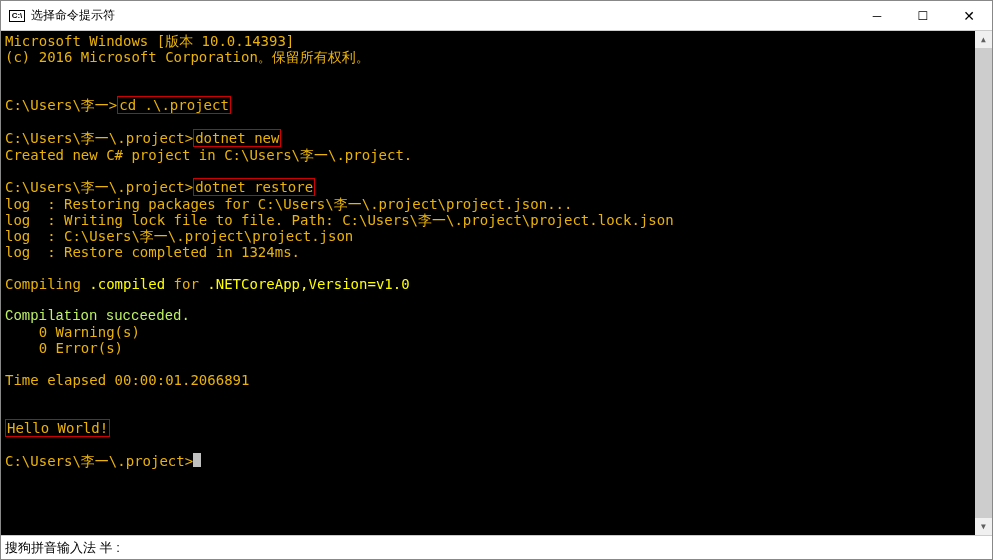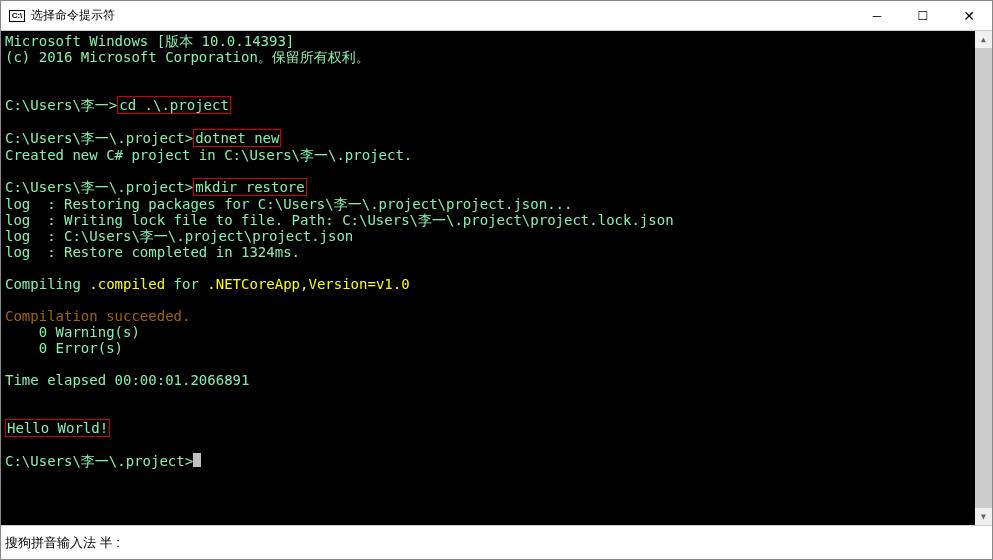--- a/index.html
+++ b/index.html
@@ -74,23 +74,23 @@
     .terminal-inner {
       padding: 2px 4px;
       font-size: 14px;
       line-height: 16px;
       font-family: "NSimSun", "SimSun", "Consolas", monospace;
     }
     .line {
       display: block;
       white-space: pre;
     }
-    .c-gray { color: #86efac; }
+    .c-gray { color: #eab308; }
     .c-yellow { color: #ffff00; }
-    .c-green { color: #a16207; }
+    .c-green { color: #bef264; font-family: Liberation Mono, monospace; }
     .redbox {
       border: 1px solid #d00000;
       display: inline-block;
       padding: 0 1px;
       margin-top: -1px;
     }
     .cursor {
       display: inline-block;
       width: 8px;
       height: 14px;
@@ -120,21 +120,21 @@
     .scroll-btn.down { bottom: 0; }
     .scroll-thumb {
       position: absolute;
       top: 17px;
       left: 0;
       width: 17px;
       height: 480px;
       background: #cdcdcd;
     }
     .footer {
-      height: 34px;
+      height: 24px;
       background: #fff;
       display: flex;
       align-items: center;
       padding-left: 4px;
       font-size: 13px;
       font-family: "Microsoft YaHei", "SimSun", sans-serif;
       border-top: 1px solid #ccc;
     }
   </style>
 </head>
@@ -155,21 +155,21 @@
     <div class="terminal-inner">
       <span class="line c-gray">Microsoft Windows [版本 10.0.14393]</span>
       <span class="line c-gray">(c) 2016 Microsoft Corporation。保留所有权利。</span>
       <span class="line">&nbsp;</span>
       <span class="line">&nbsp;</span>
       <span class="line c-gray"><span>C:\Users\李一&gt;</span><span class="redbox">cd .\.project</span></span>
       <span class="line">&nbsp;</span>
       <span class="line c-gray"><span>C:\Users\李一\.project&gt;</span><span class="redbox">dotnet new</span></span>
       <span class="line c-gray">Created new C# project in C:\Users\李一\.project.</span>
       <span class="line">&nbsp;</span>
-      <span class="line c-gray"><span>C:\Users\李一\.project&gt;</span><span class="redbox">mkdir restore</span></span>
+      <span class="line c-gray"><span>C:\Users\李一\.project&gt;</span><span class="redbox">dotnet restore</span></span>
       <span class="line c-gray">log  : Restoring packages for C:\Users\李一\.project\project.json...</span>
       <span class="line c-gray">log  : Writing lock file to file. Path: C:\Users\李一\.project\project.lock.json</span>
       <span class="line c-gray">log  : C:\Users\李一\.project\project.json</span>
       <span class="line c-gray">log  : Restore completed in 1324ms.</span>
       <span class="line">&nbsp;</span>
       <span class="line"><span class="c-gray">Compiling </span><span class="c-yellow">.compiled</span><span class="c-gray"> for </span><span class="c-yellow">.NETCoreApp,Version=v1.0</span></span>
       <span class="line">&nbsp;</span>
       <span class="line c-green">Compilation succeeded.</span>
       <span class="line c-gray">    0 Warning(s)</span>
       <span class="line c-gray">    0 Error(s)</span>

